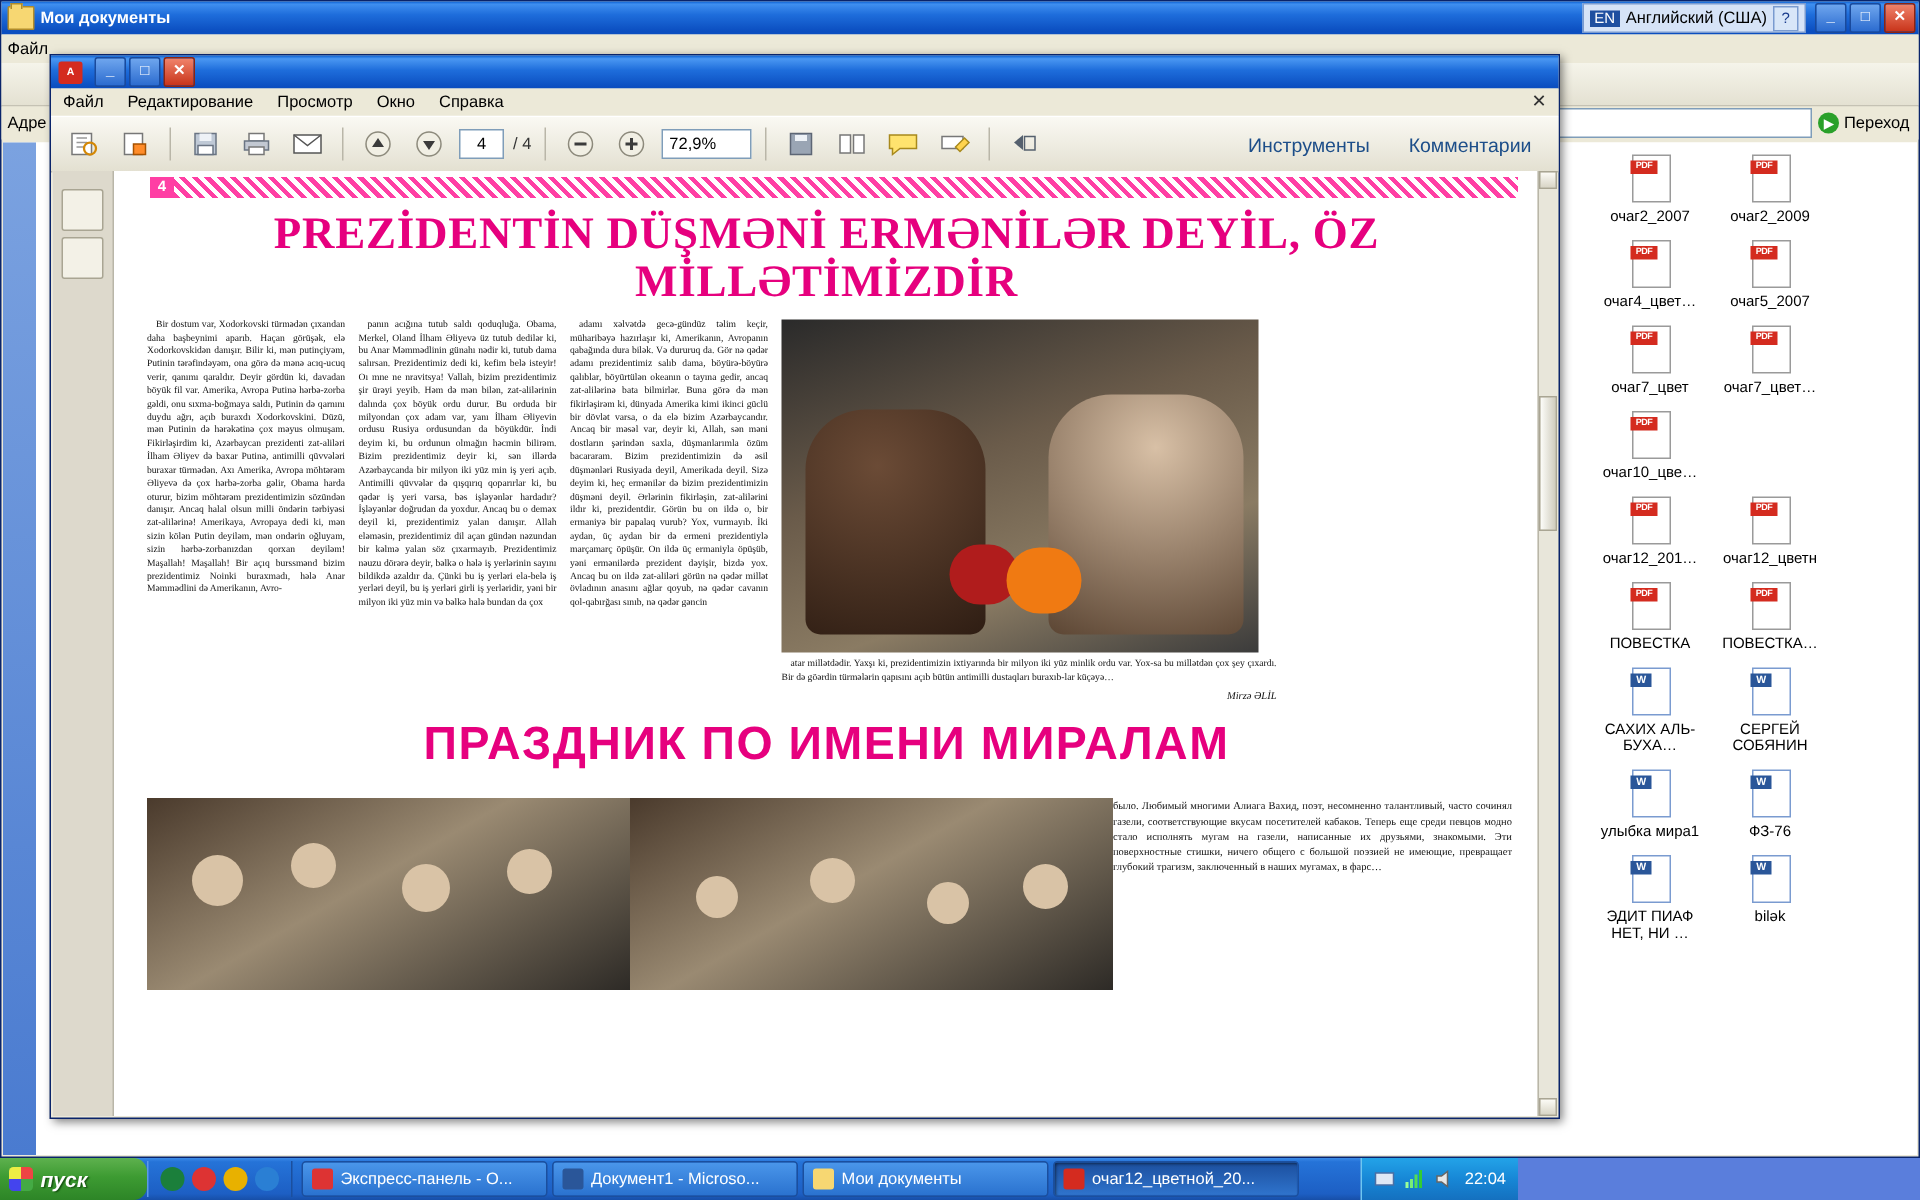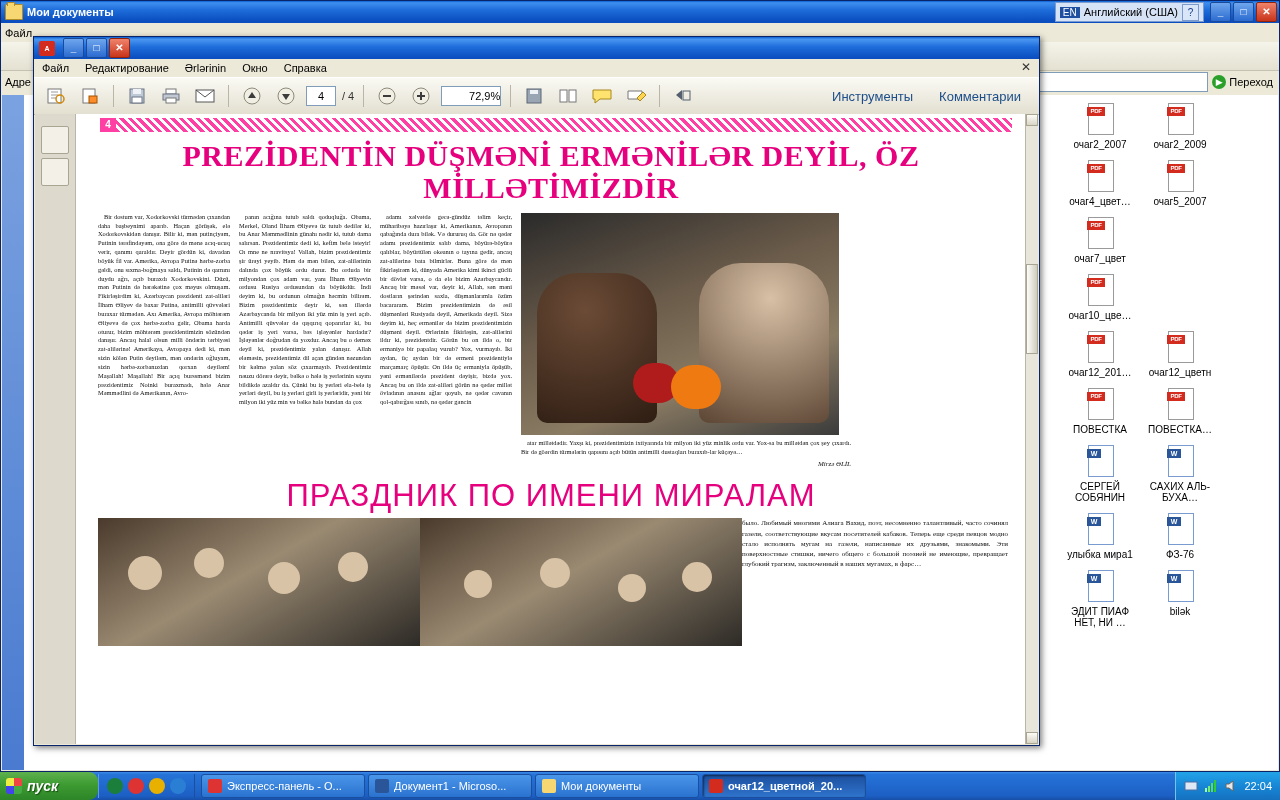--- a/index.html
+++ b/index.html
@@ -58,21 +58,21 @@
     text-align:center;line-height:15px;margin:0 4px 0 3px;border-radius:2px;}
   .acro-title .t{flex:1;}
   .acro-menu{height:18px;background:#ece9d8;display:flex;align-items:center;font-size:11px;gap:16px;padding-left:8px;color:#000;position:relative;}
   .acro-menu .closex{position:absolute;right:8px;top:1px;font-size:12px;color:#333;}
   .acro-tool{height:36px;background:linear-gradient(180deg,#faf9f3,#e3e0d1);border-top:1px solid #fff;border-bottom:1px solid #b9b6a8;
     display:flex;align-items:center;gap:6px;padding:0 8px;font-size:12px;color:#14386e;}
   .tbtn{width:26px;height:26px;border:1px solid transparent;border-radius:3px;display:flex;align-items:center;justify-content:center;}
   .tdiv{width:1px;height:22px;background:#b9b6a8;margin:0 3px;}
   .pagebox{width:28px;height:18px;border:1px solid #7f9db9;background:#fff;text-align:center;font-size:11px;line-height:18px;color:#000;}
   .pagetot{font-size:11px;color:#333;}
-  .zoombox{width:54px;height:18px;border:1px solid #7f9db9;background:#fff;font-size:11px;line-height:18px;color:#000;padding-left:4px;position:relative;text-align:right;}
+  .zoombox{width:54px;height:18px;border:1px solid #7f9db9;background:#fff;font-size:11px;line-height:18px;color:#000;padding-left:4px;position:relative;}
   .tool-right{margin-left:auto;display:flex;gap:26px;font-size:13px;color:#1d4e89;padding-right:10px;}
 
   .acro-main{position:absolute;left:1px;top:77px;right:1px;bottom:1px;background:#fff;display:flex;}
   .acro-navpane{width:40px;background:#ddd9cc;border-right:1px solid #b9b6a8;padding-top:8px;}
   .navicon{width:26px;height:26px;margin:4px auto;background:#f3f1e7;border:1px solid #a9a593;border-radius:2px;}
   .acro-doc{flex:1;position:relative;background:#7b7b7b;overflow:hidden;}
   .page{position:absolute;left:0;top:0;right:12px;bottom:0;background:#fff;overflow:hidden;}
   .scroll{position:absolute;right:0;top:0;width:12px;bottom:0;background:#e8e6da;border-left:1px solid #b9b6a8;}
   .scroll .up,.scroll .dn{height:12px;background:linear-gradient(180deg,#fcfbf6,#d8d5c6);border:1px solid #a9a593;box-sizing:border-box;}
   .scroll .dn{position:absolute;bottom:0;left:0;right:0;}
@@ -87,40 +87,40 @@
   .cols{display:flex;gap:9px;margin:8px 24px 4px 22px;}
   .col{width:132px;font-family:"Liberation Serif",serif;font-size:6.4px;line-height:1.38;text-align:justify;color:#111;}
   .col p{margin:0 0 3px;text-indent:6px;}
   .photo{width:318px;height:222px;background:linear-gradient(160deg,#2a2a2a,#6a5b4a 40%,#8a7b63 70%,#3b3b3b);position:relative;overflow:hidden;border:0;}
   .photo .b1{position:absolute;left:16px;top:60px;width:120px;height:150px;background:radial-gradient(circle at 40% 25%,#6b4b36,#2e1d13);border-radius:40px 40px 10px 10px;}
   .photo .b2{position:absolute;right:10px;top:50px;width:130px;height:160px;background:radial-gradient(circle at 55% 22%,#d8c0a6,#5b4533);border-radius:42px 42px 10px 10px;}
   .photo .g1{position:absolute;left:112px;top:150px;width:46px;height:40px;background:#b01c1c;border-radius:20px;}
   .photo .g2{position:absolute;left:150px;top:152px;width:50px;height:44px;background:#f07a12;border-radius:22px;}
   .sign{text-align:right;font-family:"Liberation Serif",serif;font-style:italic;font-size:7px;margin-top:4px;color:#111;}
 
-  .headline2{text-align:center;color:#e6007e;font-family:"Liberation Sans",sans-serif;font-weight:normal;font-size:31px;
-    letter-spacing:1px;margin:10px 20px 4px;}
+  .headline2{text-align:center;color:#e6007e;font-family:"Liberation Sans",sans-serif;font-weight:bold;font-size:31px;
+    letter-spacing:1px;margin:10px 20px 18px;}
   .row2{display:flex;margin:0 18px 0 22px;}
   .ph2{width:322px;height:128px;background:linear-gradient(150deg,#4a3a2c,#9a8a72 45%,#2d2a26);position:relative;overflow:hidden;}
   .ph2 b{position:absolute;border-radius:50%;background:#d9c3a6;}
   .txt2{flex:1;font-family:"Liberation Serif",serif;font-size:7px;line-height:1.45;text-align:justify;color:#111;}
 
   
-  .taskbar{position:absolute;left:0;bottom:0;width:1280px;height:28px;
+  .taskbar{position:absolute;left:0;bottom:0;width:1012px;height:28px;
     background:linear-gradient(180deg,#3b8ae8 0%,#2573d8 9%,#1d5fc4 85%,#174fa8 100%);display:flex;align-items:center;}
   .start{width:92px;height:28px;background:linear-gradient(180deg,#5eb14e 0%,#3d9b32 45%,#2d8527 100%);
     border-radius:0 9px 9px 0;color:#fff;font-weight:bold;font-style:italic;font-size:14px;display:flex;align-items:center;gap:5px;padding-left:6px;
     text-shadow:1px 1px 1px #14500f;}
   .start .flag{width:16px;height:16px;background:conic-gradient(#e44 0 25%,#4a4 0 50%,#44e 0 75%,#ee4 0);border-radius:3px;}
   .qlaunch{display:flex;align-items:center;gap:5px;padding:0 8px;border-left:1px solid #5d9ae8;border-right:1px solid #1b4f9e;height:24px;}
   .qi{width:16px;height:16px;border-radius:8px;}
   .tasks{display:flex;gap:3px;padding-left:6px;flex:1;}
   .task{height:22px;min-width:150px;max-width:165px;background:linear-gradient(180deg,#4a96ea,#2a72cf);border:1px solid #1b4f9e;
     border-radius:3px;color:#fff;font-size:11px;display:flex;align-items:center;gap:5px;padding:0 6px;overflow:hidden;white-space:nowrap;}
-  .task.active{background:linear-gradient(180deg,#1c4f9e,#2f74cd);box-shadow:inset 1px 1px 2px rgba(0,0,0,.5);font-weight:bold;}
+  .task.active{background:linear-gradient(180deg,#1c4f9e,#2f74cd);box-shadow:inset 1px 1px 2px rgba(0,0,0,.5);}
   .task .ti{width:14px;height:14px;border-radius:2px;flex:0 0 auto;}
   .tray{display:flex;align-items:center;gap:6px;height:28px;padding:0 8px;background:linear-gradient(180deg,#23a3e8,#1787d6 50%,#1470bf);
     border-left:1px solid #6fc6f0;color:#fff;font-size:11px;}
   .tray .ti2{width:14px;height:14px;}
 </style>
 </head>
 <body>
 
 <div class="desktop">
 
@@ -188,20 +188,27 @@
             </div>
           </div>
           <div class="fg-row">
             <div class="fcell">
               <div class="fic">
                   <div class="sheet"></div>
                   <div class="tag">PDF</div>
                 </div>
               <span class="fname">очаг7_цвет</span>
             </div>
+            <div class="fcell">
+              <div class="fic">
+                  <div class="sheet"></div>
+                  <div class="tag">PDF</div>
+                </div>
+              <span class="fname">очаг7_цвет…</span>
+            </div>
           </div>
           <div class="fg-row">
             <div class="fcell">
               <div class="fic">
                   <div class="sheet"></div>
                   <div class="tag">PDF</div>
                 </div>
               <span class="fname">очаг10_цве…</span>
             </div>
           </div>
@@ -236,28 +243,28 @@
                 </div>
               <span class="fname">ПОВЕСТКА…</span>
             </div>
           </div>
           <div class="fg-row">
             <div class="fcell">
               <div class="fic word">
                   <div class="sheet"></div>
                   <div class="tag">W</div>
                 </div>
+              <span class="fname">САХИХ АЛЬ-БУХА…</span>
+            </div>
+            <div class="fcell">
+              <div class="fic word">
+                  <div class="sheet"></div>
+                  <div class="tag">W</div>
+                </div>
               <span class="fname">СЕРГЕЙ СОБЯНИН</span>
-            </div>
-            <div class="fcell">
-              <div class="fic word">
-                  <div class="sheet"></div>
-                  <div class="tag">W</div>
-                </div>
-              <span class="fname">САХИХ АЛЬ-БУХА…</span>
             </div>
           </div>
           <div class="fg-row">
             <div class="fcell">
               <div class="fic word">
                   <div class="sheet"></div>
                   <div class="tag">W</div>
                 </div>
               <span class="fname">улыбка мира1</span>
             </div>
@@ -295,21 +302,21 @@
       <span class="ico">A</span>
       <span class="winbtns">
         <span class="wb">_</span>
         <span class="wb">□</span>
         <span class="wb close">✕</span>
       </span>
     </div>
     <div class="acro-menu">
       <span>Файл</span>
       <span>Редактирование</span>
-      <span>Ərlərinin</span>
+      <span>Просмотр</span>
       <span>Окно</span>
       <span>Справка</span>
       <span class="closex">✕</span>
     </div>
     <div class="acro-tool">
       <span class="tbtn">
         <svg width="20" height="18" viewBox="0 0 20 18">
             <rect x="2" y="2" width="13" height="14" fill="#fff" stroke="#777"></rect>
             <path d="M5 5h7M5 8h7M5 11h5" stroke="#999"></path>
             <circle cx="14" cy="12" r="4" fill="none" stroke="#d48806" stroke-width="1.5"></circle>

